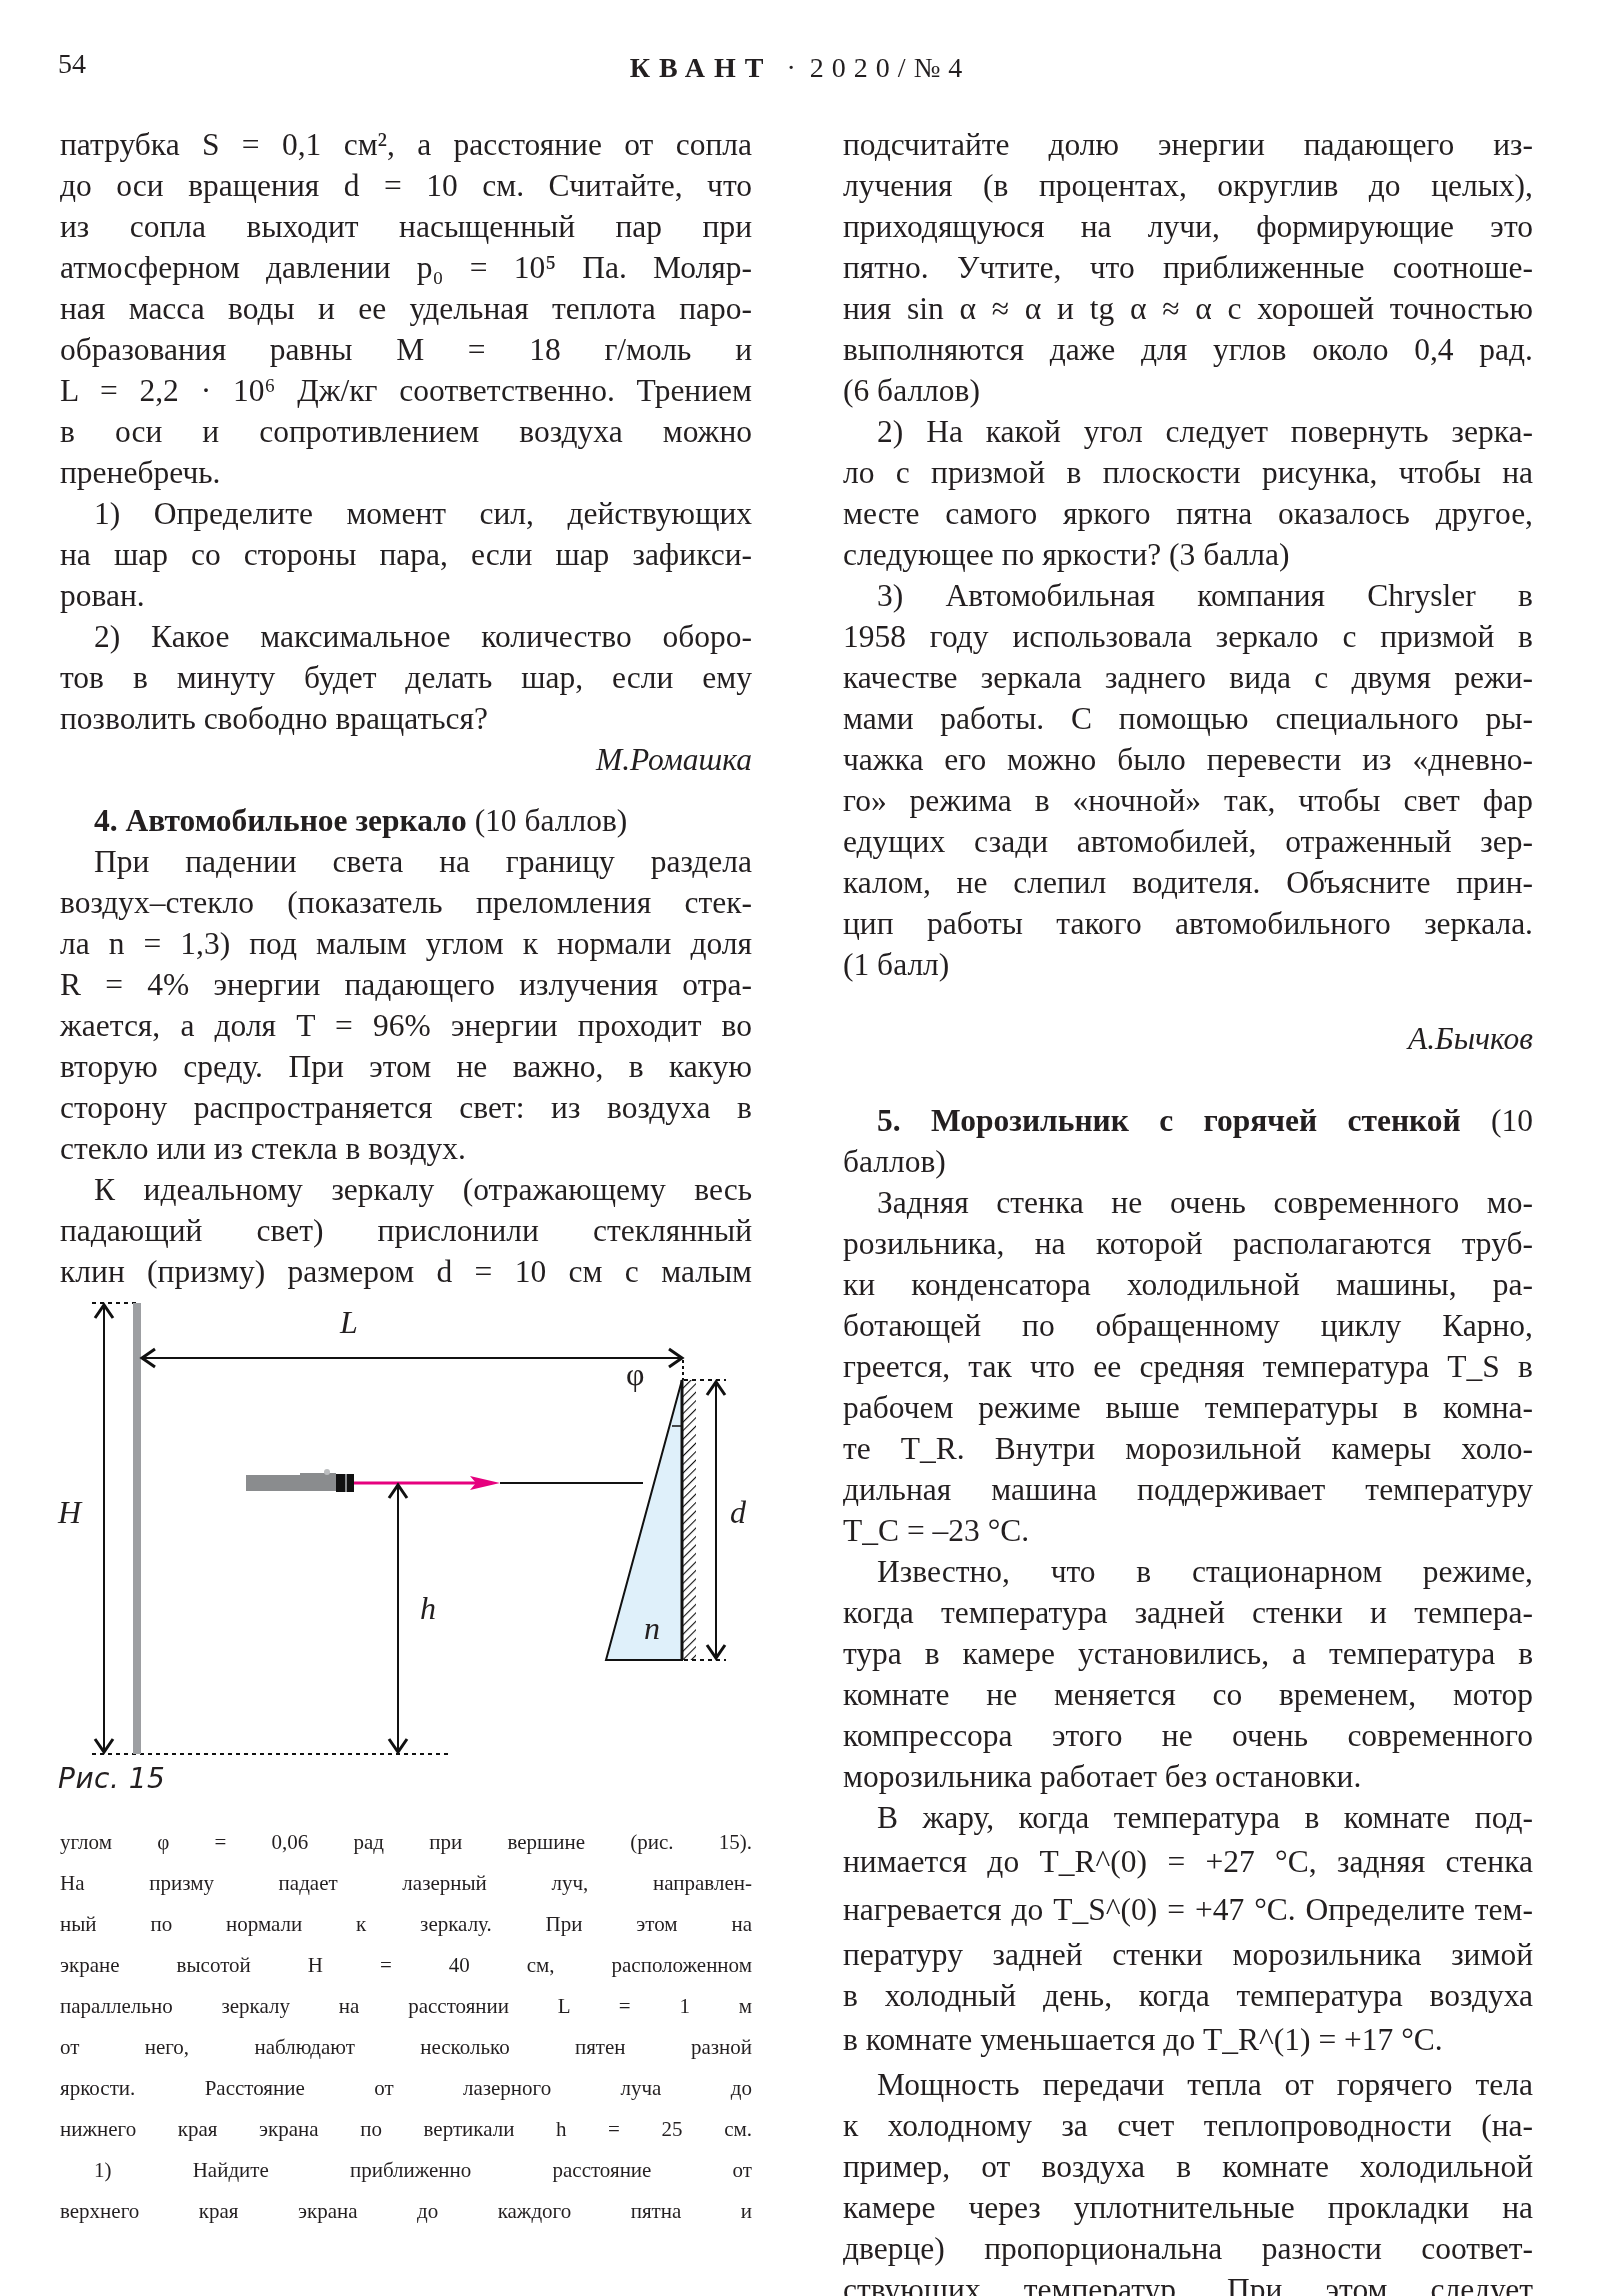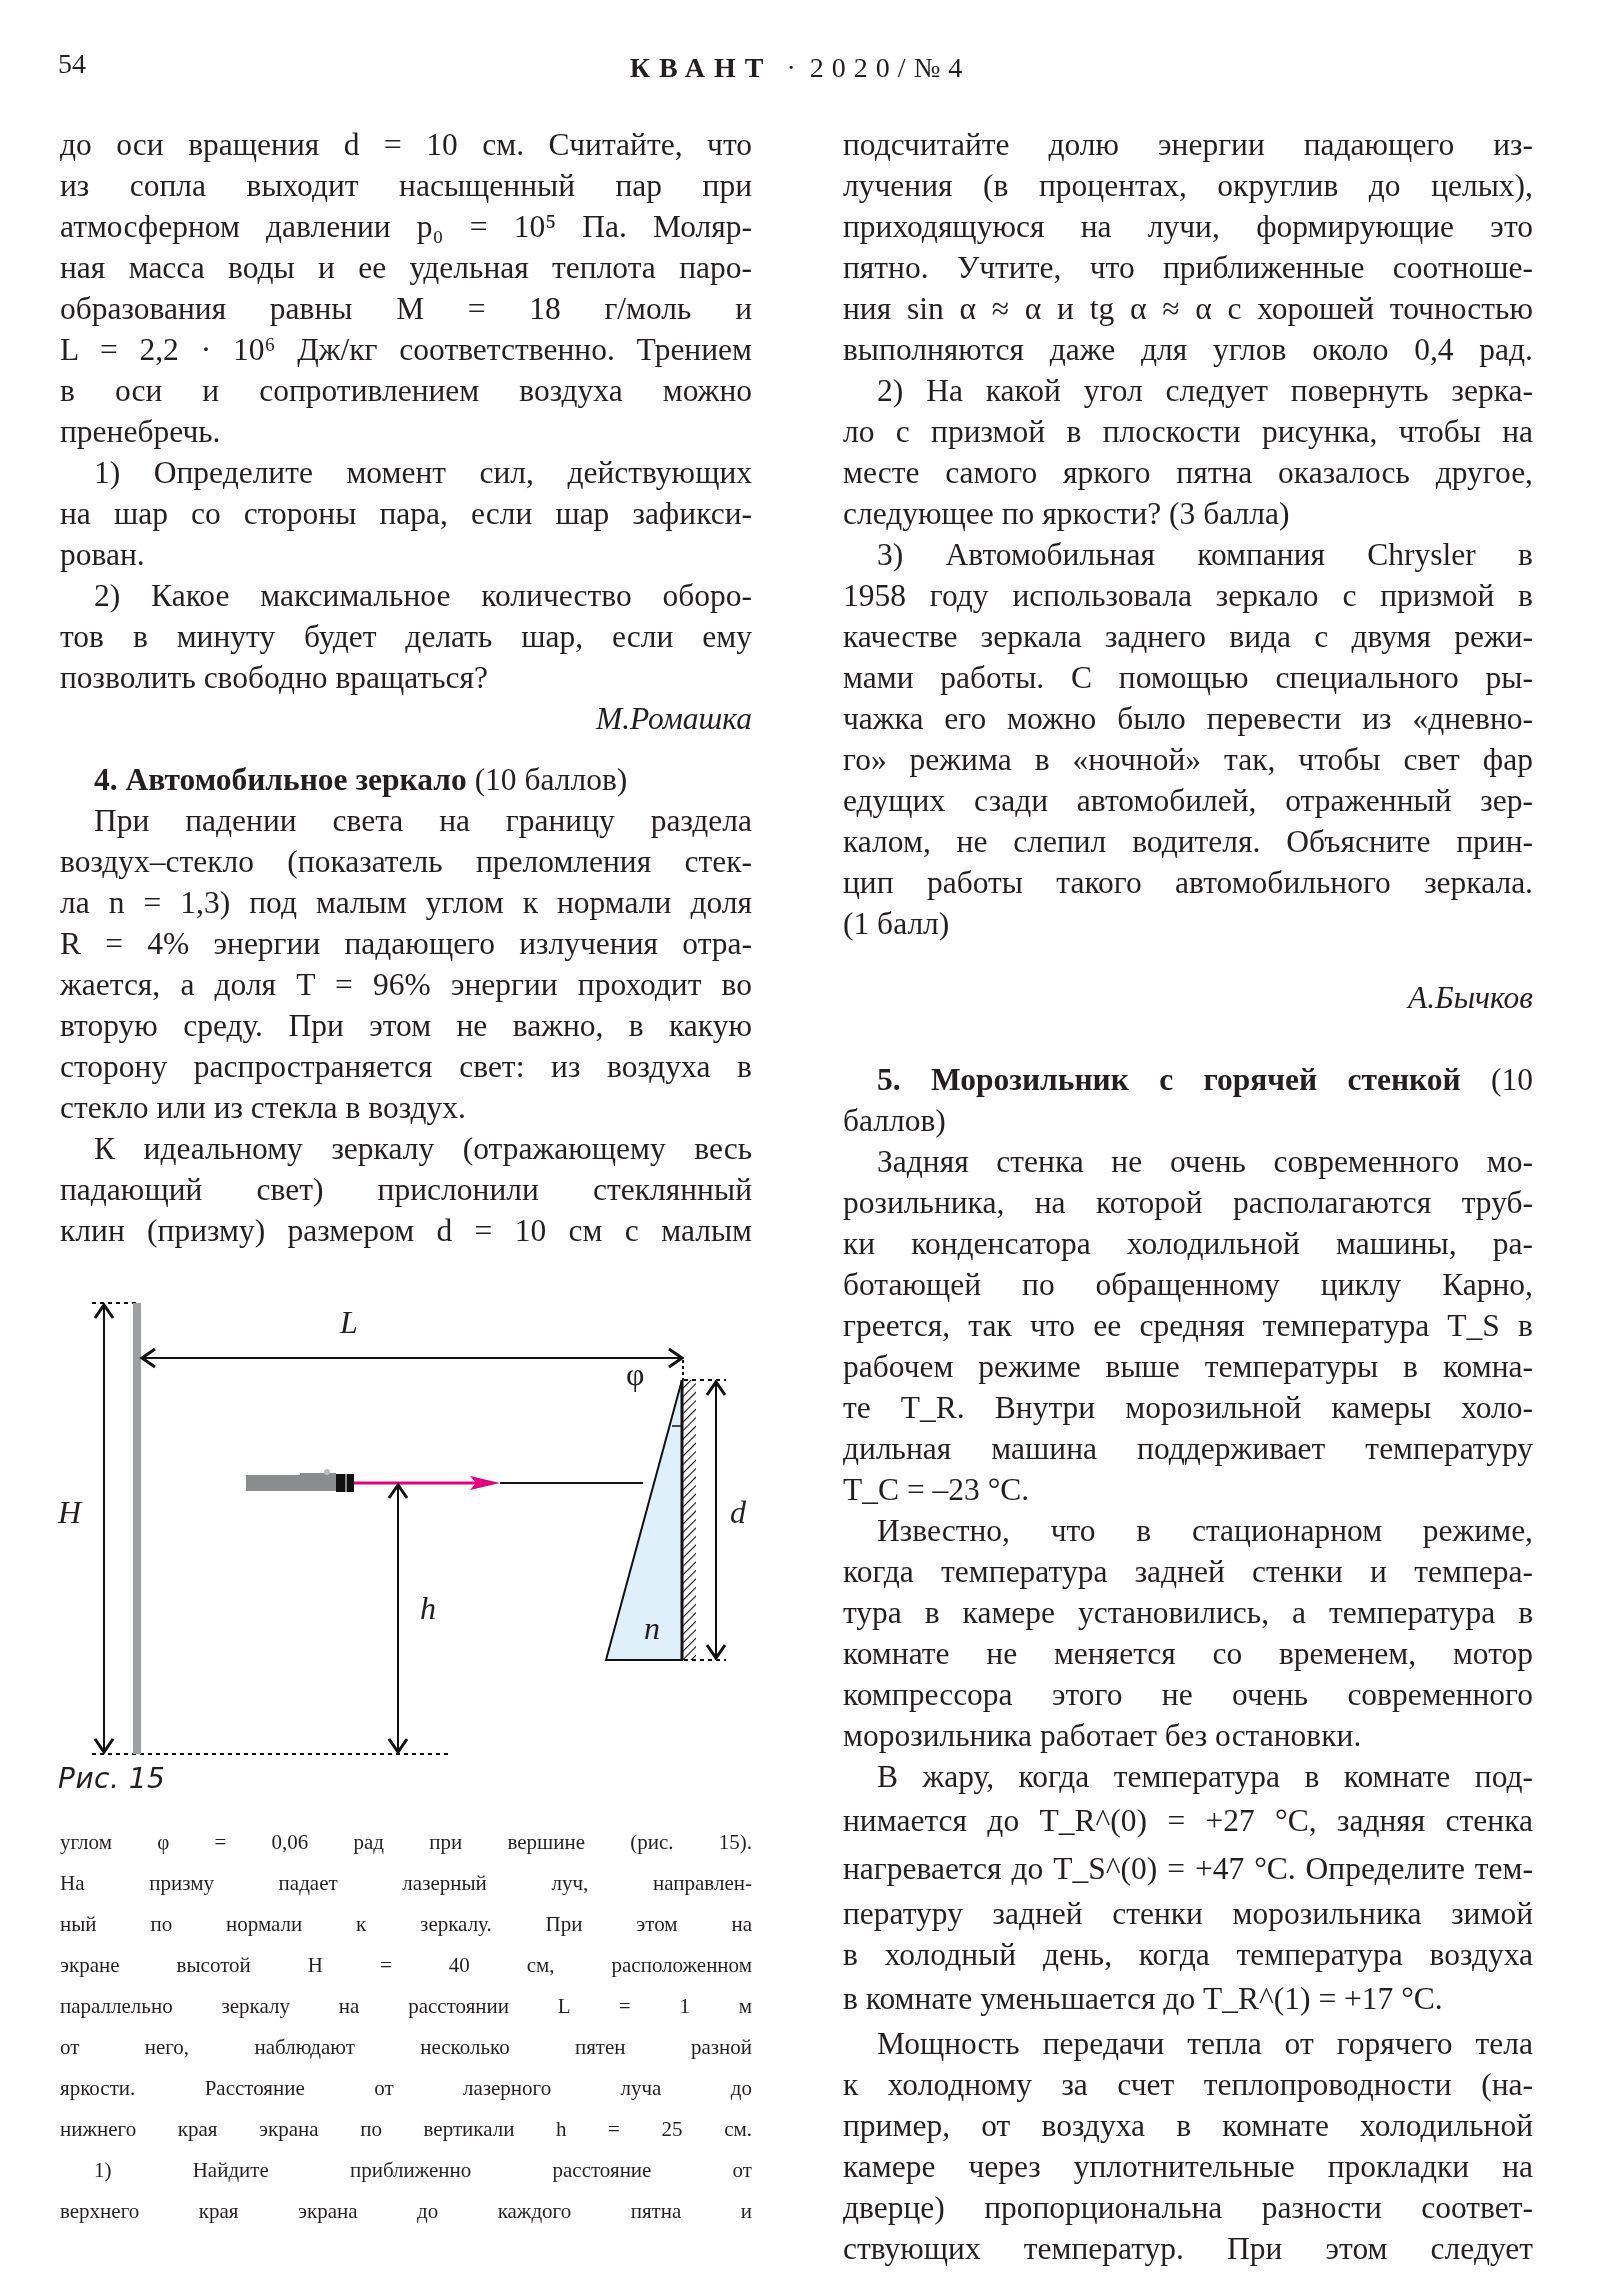--- a/index.html
+++ b/index.html
@@ -29,20 +29,21 @@
 </style>
 </head>
 <body>
 
 <div class="pagenum">54</div>
 <div class="runhead">
   <span class="mag">КВАНТ</span><span class="dot">·</span><span class="issue">2020/№4</span>
 </div>
 
 <div class="col left">
+  <span class="line">патрубка S = 0,1 см², а расстояние от сопла</span>
   <span class="line">до оси вращения d = 10  см. Считайте, что</span>
   <span class="line">из сопла выходит насыщенный пар при</span>
   <span class="line">атмосферном давлении p₀ = 10⁵ Па. Моляр-</span>
   <span class="line">ная масса воды и ее удельная теплота паро-</span>
   <span class="line">образования равны M = 18 г/моль и</span>
   <span class="line">L = 2,2 · 10⁶ Дж/кг соответственно. Трением</span>
   <span class="line">в оси и сопротивлением воздуха можно</span>
   <span class="line last">пренебречь.</span>
 
   <span class="line indent">1) Определите момент сил, действующих</span>
@@ -161,20 +162,21 @@
   <span class="line">верхнего края экрана до каждого пятна и</span>
 </div>
 
 <div class="col right">
   <span class="line">подсчитайте долю энергии падающего из-</span>
   <span class="line">лучения (в процентах, округлив до целых),</span>
   <span class="line">приходящуюся на лучи, формирующие это</span>
   <span class="line">пятно. Учтите, что приближенные соотноше-</span>
   <span class="line">ния sin α ≈ α и tg α ≈ α с хорошей точностью</span>
   <span class="line">выполняются даже для углов около 0,4  рад.</span>
+  <span class="line last">(6 баллов)</span>
 
   <span class="line indent">2) На какой угол следует повернуть зерка-</span>
   <span class="line">ло с призмой в плоскости рисунка, чтобы на</span>
   <span class="line">месте самого яркого пятна оказалось другое,</span>
   <span class="line last">следующее по яркости? (3 балла)</span>
 
   <span class="line indent">3) Автомобильная компания Chrysler в</span>
   <span class="line">1958  году использовала зеркало с призмой в</span>
   <span class="line">качестве зеркала заднего вида с двумя режи-</span>
   <span class="line">мами работы. С помощью специального ры-</span>

